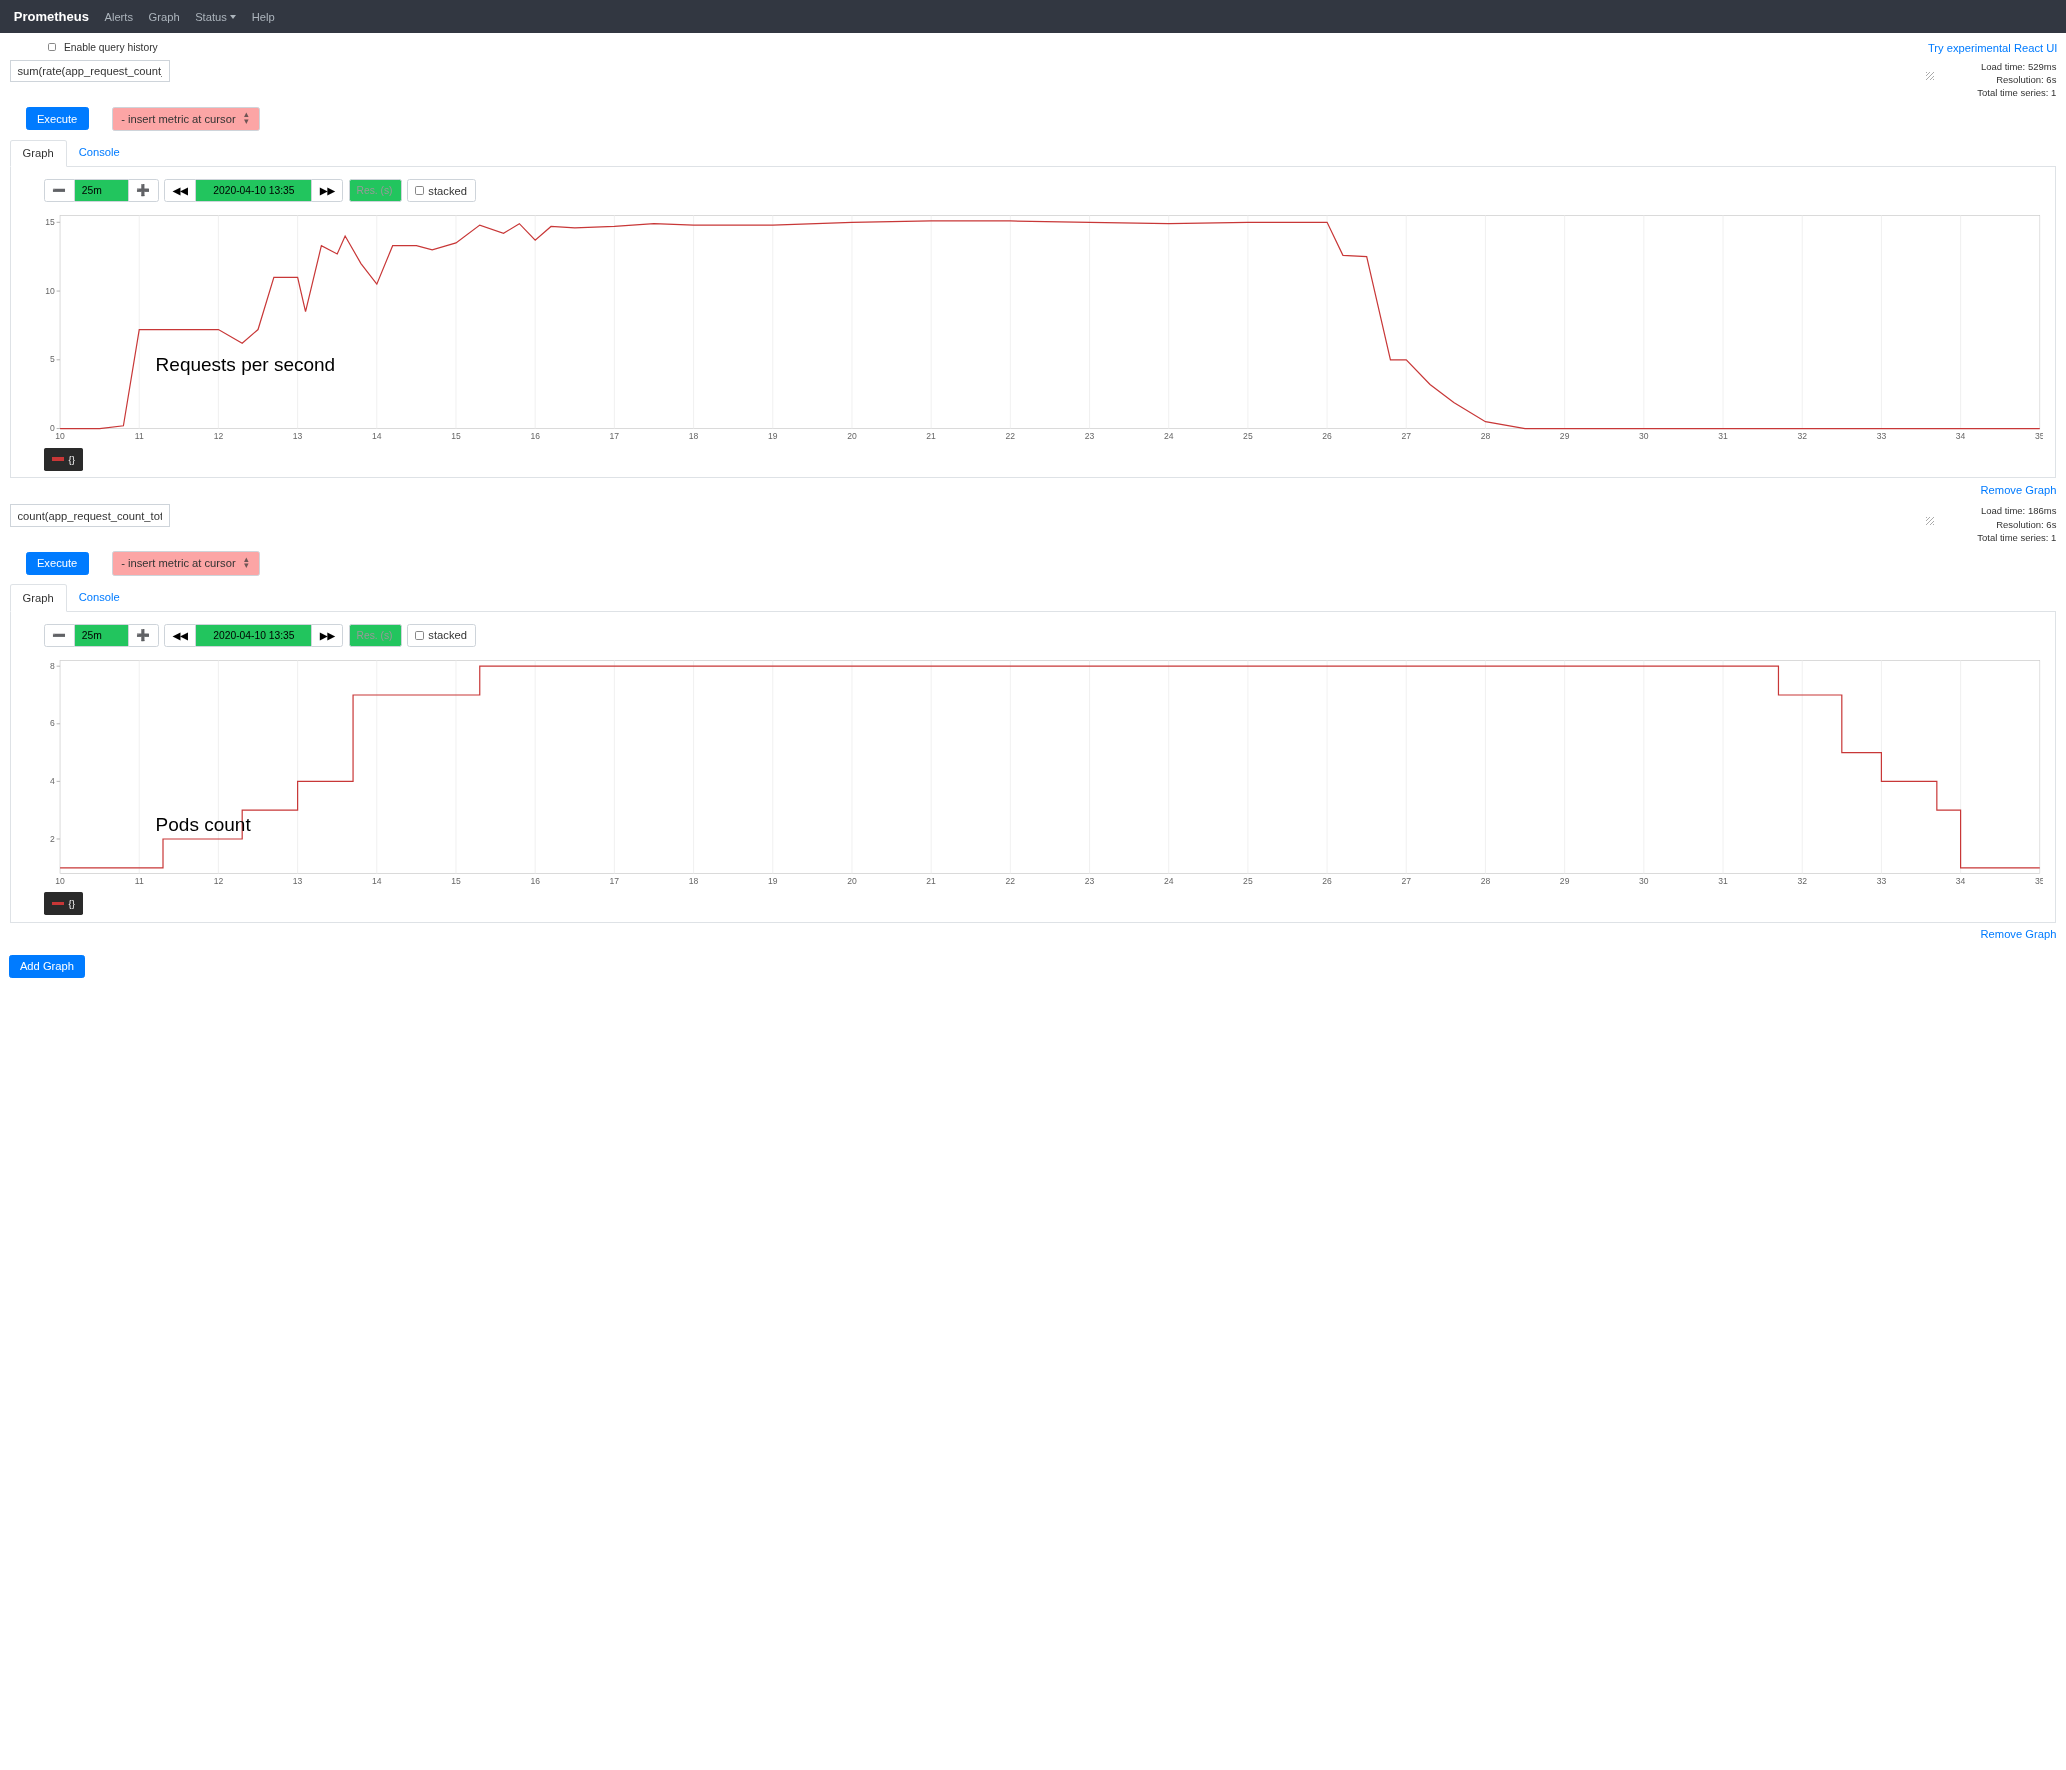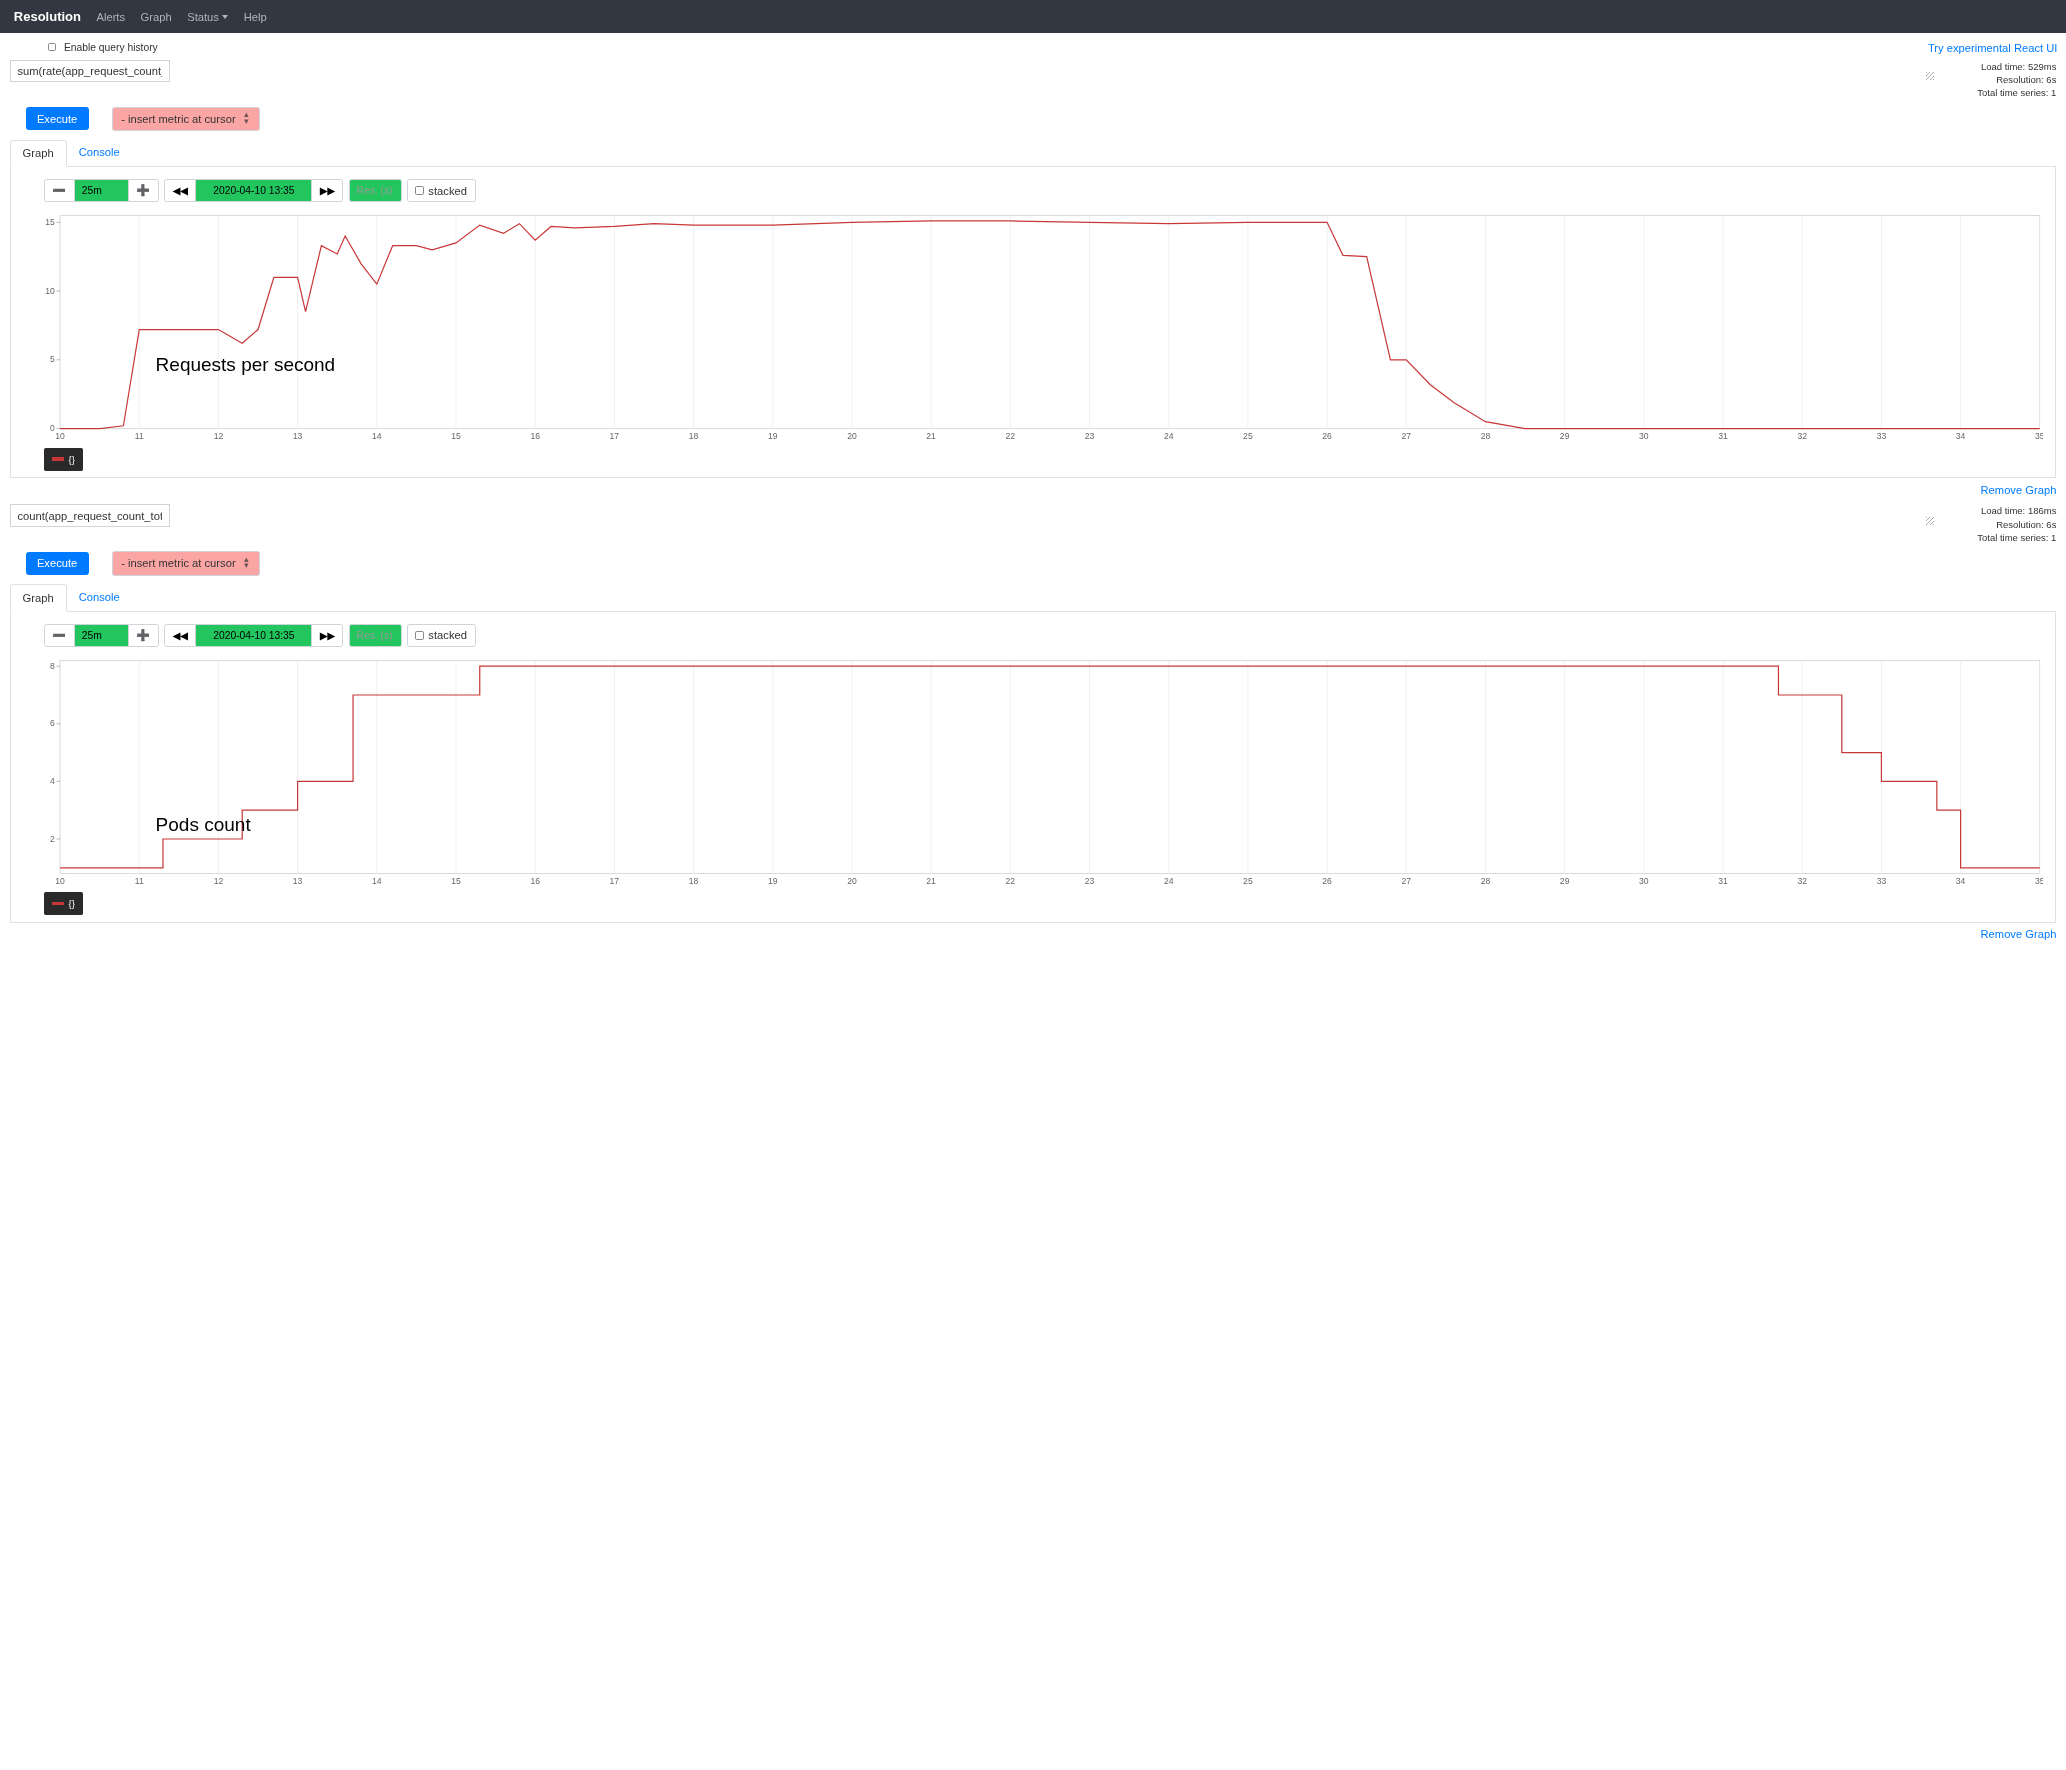--- a/index.html
+++ b/index.html
@@ -68,21 +68,21 @@
   .remove-row { text-align:right; padding:5.2px 0 6.9px;}
   .remove-link { color:#007bff; font-size:11.2px; cursor:pointer;}
   .add-graph { margin:6.9px 0;}
   .dbl-arrow-left,.dbl-arrow-right { font-size:9.5px; font-weight:bold;}
   input::placeholder { color:#999; }
 </style>
 </head>
 <body>
 
 <div class="navbar">
-  <span class="brand">Resolution</span>
+  <span class="brand">Prometheus</span>
   <span class="nav-link">Alerts</span>
   <span class="nav-link">Graph</span>
   <span class="nav-link">
     <span>Status</span>
     <span class="caret-down"></span>
   </span>
   <span class="nav-link">Help</span>
 </div>
 
 <div class="main">
@@ -325,14 +325,17 @@
           <span class="swatch"></span>
           <span>{}</span>
         </div>
       </div>
     </div>
     <div class="remove-row">
       <span class="remove-link">Remove Graph</span>
     </div>
   </div>
 
+  <div class="add-graph">
+    <button class="btn-primary">Add Graph</button>
+  </div>
 </div>
 
 
 </body></html>

